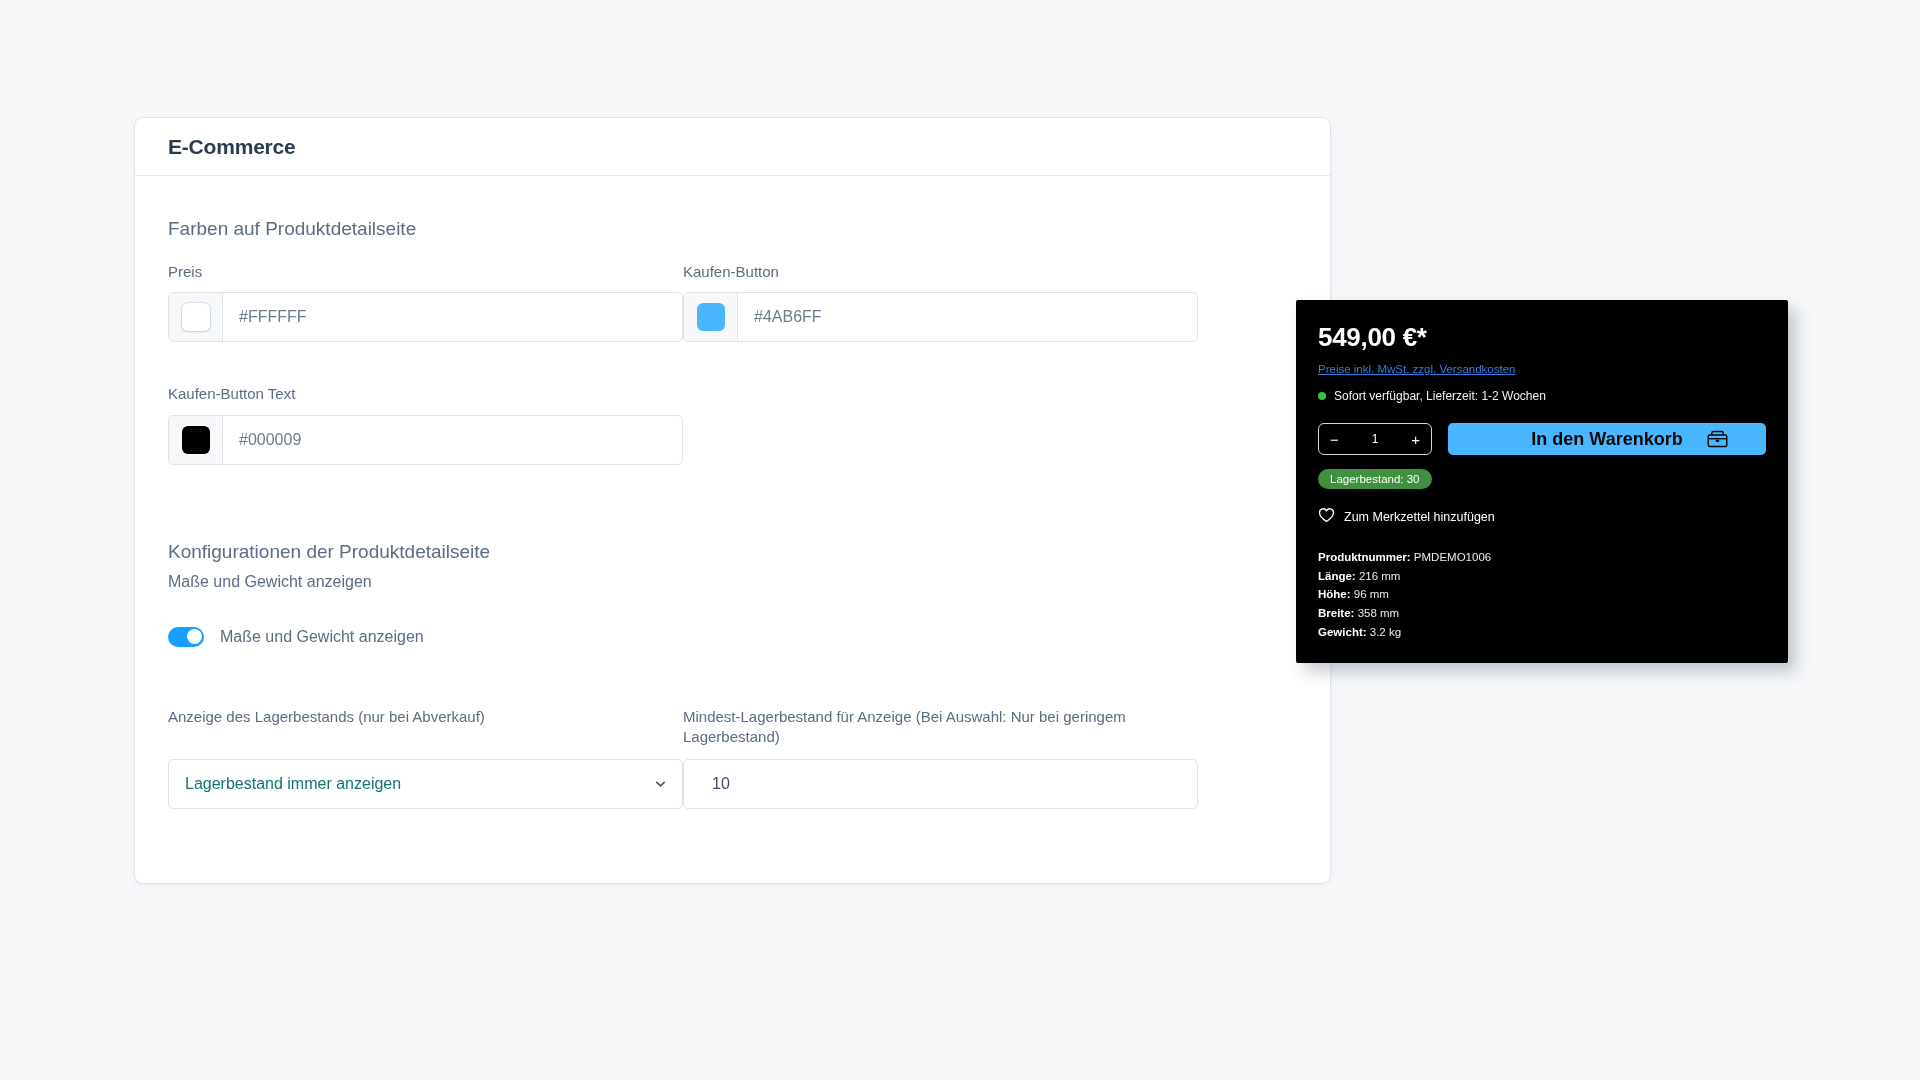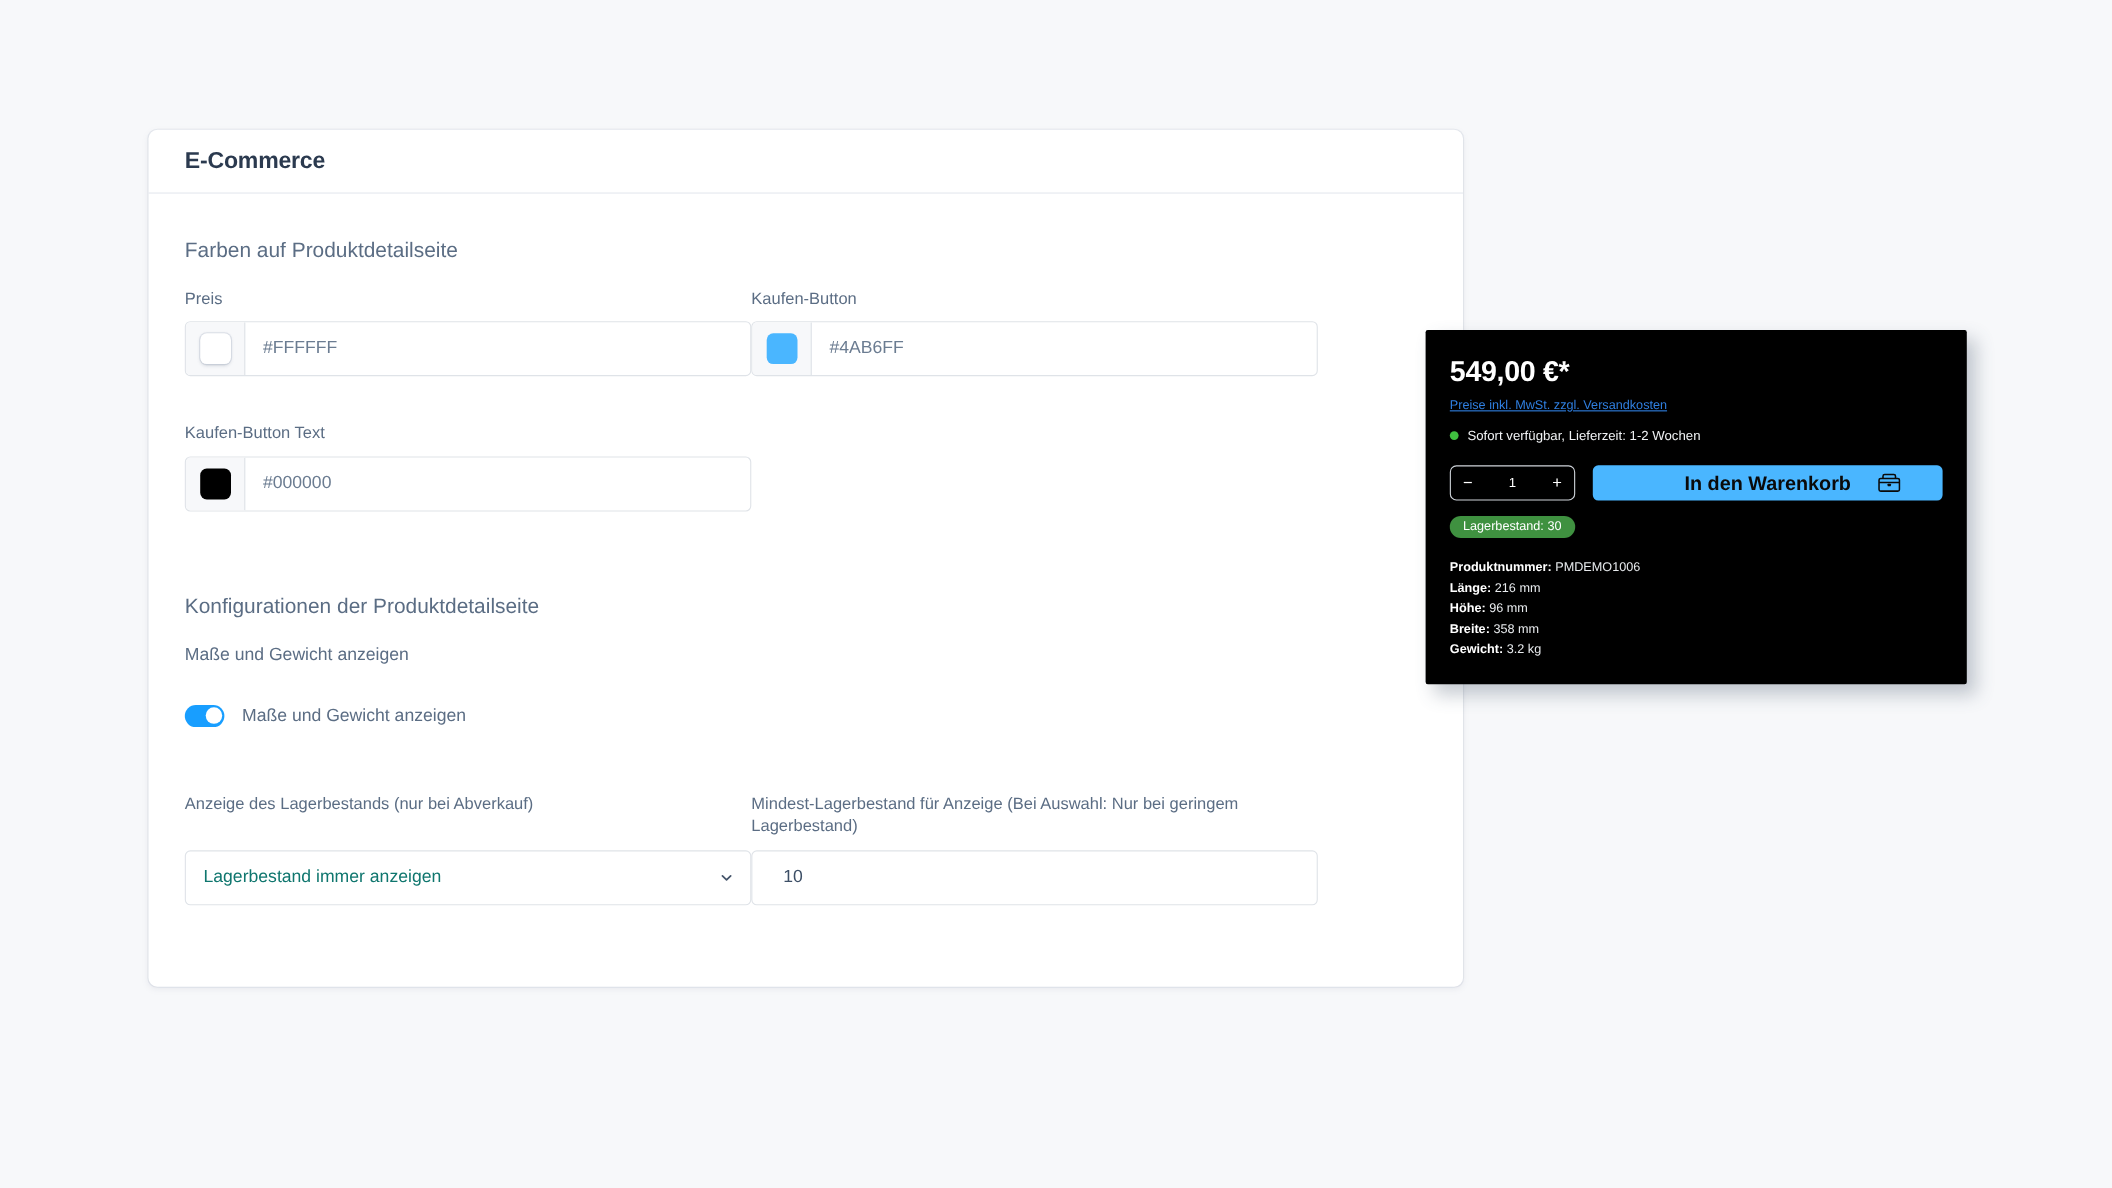--- a/index.html
+++ b/index.html
@@ -281,29 +281,29 @@
             <div class="color-value">#4AB6FF</div>
           </div>
         </div>
 
         <div class="field" style="margin-top:28px">
           <span class="field-label">Kaufen-Button Text</span>
           <div class="color-input">
             <div class="color-swatch-cell">
               <div class="swatch" style="background:#000000"></div>
             </div>
-            <div class="color-value">#000000</div>
+            <div class="color-value">#000009</div>
           </div>
         </div>
 
         <div></div>
       </div>
 
       <div style="margin-top:62px">
-        <div class="section-heading" style="margin-bottom:24px">Konfigurationen der Produktdetailseite</div>
+        <div class="section-heading" style="margin-bottom:10px">Konfigurationen der Produktdetailseite</div>
         <div class="sub-heading">Maße und Gewicht anzeigen</div>
 
         <div class="toggle-row">
           <div class="toggle">
             <div class="knob"></div>
           </div>
           <div class="toggle-label">Maße und Gewicht anzeigen</div>
         </div>
       </div>
 
@@ -357,20 +357,28 @@
             <rect x="9.4" y="10.4" width="3.2" height="2.2" rx="0.5" fill="#0a0a0a"></rect>
           </svg>
         </span>
       </div>
     </div>
 
     <div style="display:block">
       <span class="stock-badge">Lagerbestand: 30</span>
     </div>
 
+    <div class="wishlist">
+      <span>
+        <svg width="17" height="16" viewBox="0 0 18 17" fill="none">
+          <path d="M9 15.2 C9 15.2 1.6 10.9 1.6 5.9 A3.9 3.9 0 0 1 9 4.1 A3.9 3.9 0 0 1 16.4 5.9 C16.4 10.9 9 15.2 9 15.2 Z" stroke="#ffffff" stroke-width="1.4" stroke-linejoin="round"></path>
+        </svg>
+      </span>
+      <span>Zum Merkzettel hinzufügen</span>
+    </div>
 
     <div class="specs">
       <div class="spec-line">
         <b>Produktnummer:</b>
         <span>PMDEMO1006</span>
       </div>
       <div class="spec-line">
         <b>Länge:</b>
         <span>216 mm</span>
       </div>

